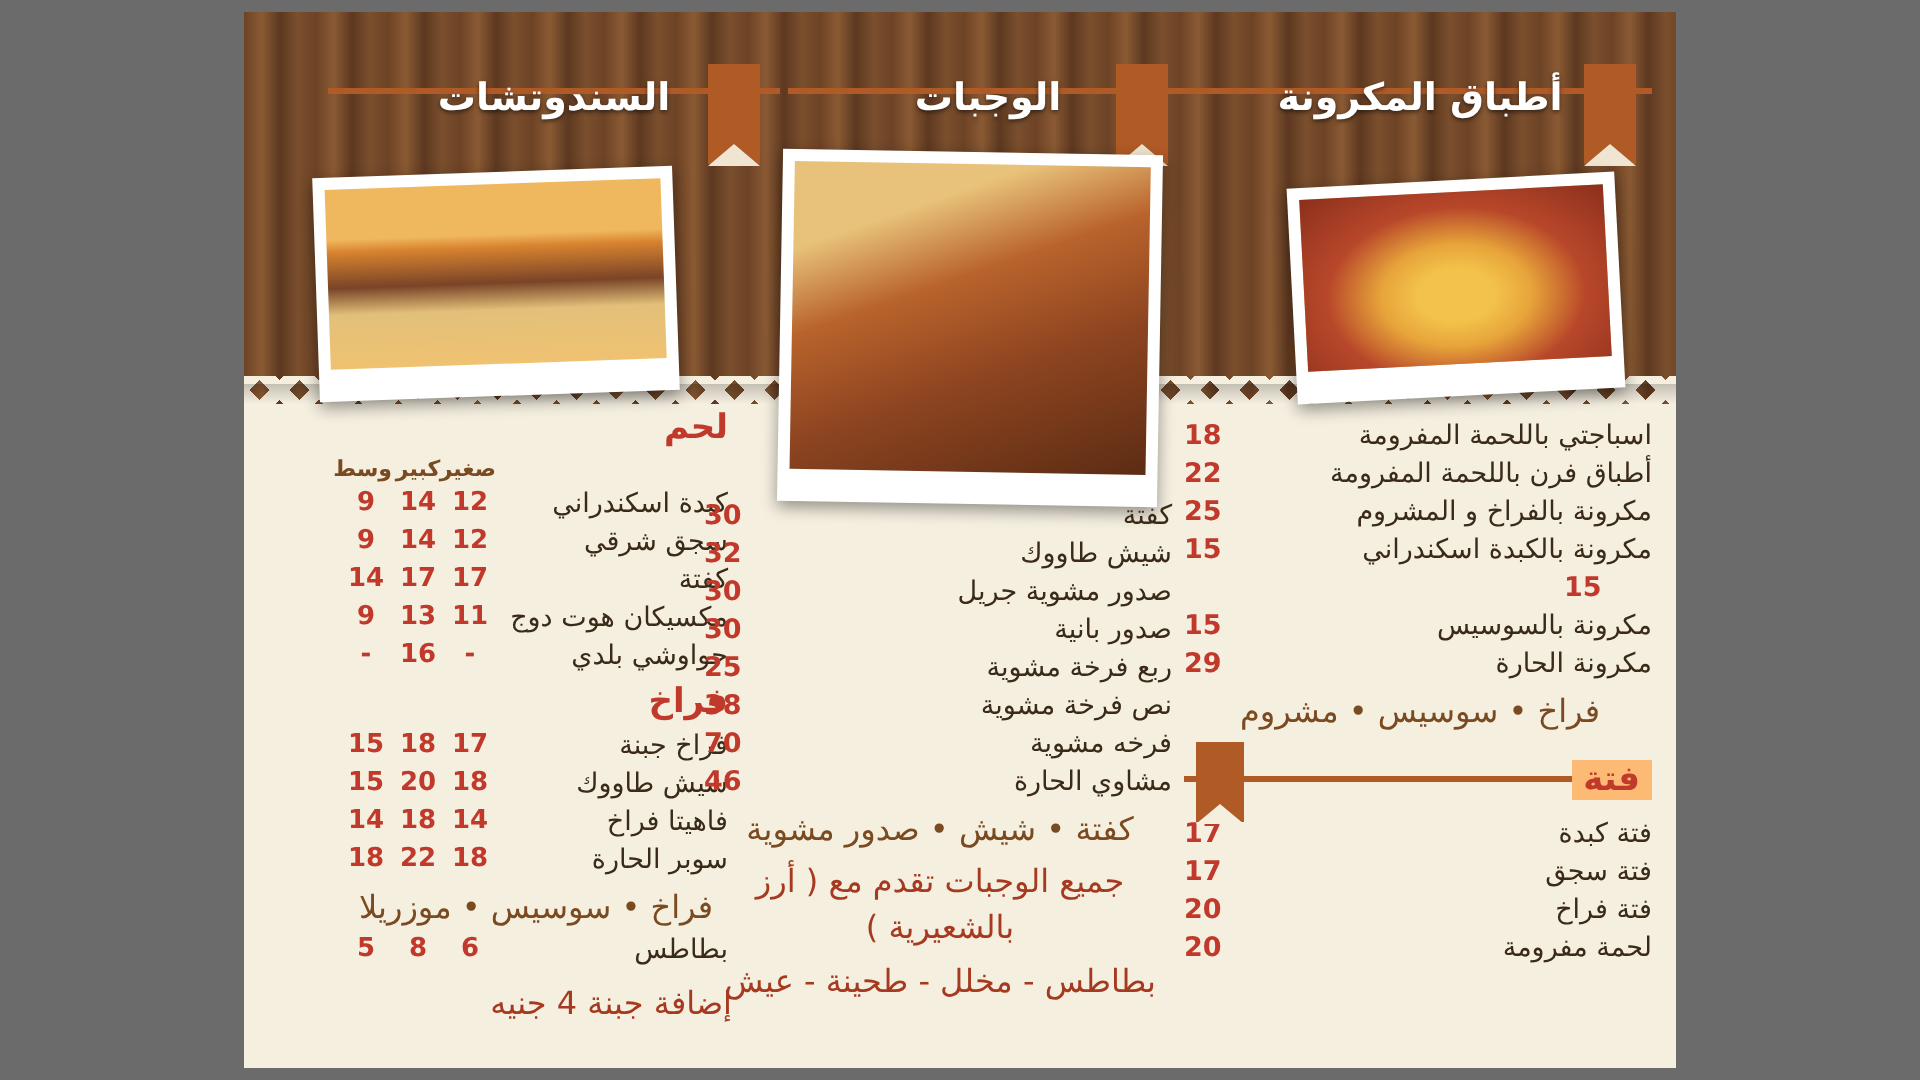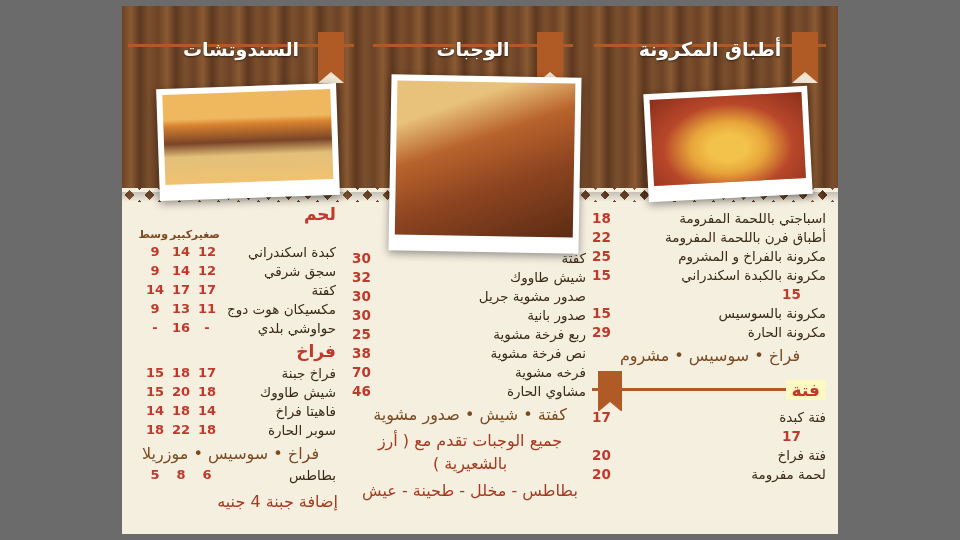--- a/index.html
+++ b/index.html
@@ -52,23 +52,23 @@
     content:""; position:absolute; bottom:-1px; left:0;
     border-left:13px solid transparent; border-right:13px solid transparent;
     border-bottom:11px solid #f0e5d2;
   }
   .banner .ttl{
     position:relative; z-index:3; color:#fff; font-weight:bold;
     font-size:19px; text-shadow:0 1px 2px #00000088; padding:0 6px;
   }
   #b1{ right:12px; width:232px;text-align:right; }
   #b1 .tail{ right:8px; }
-  #b2{ right:265px; width:200px;text-align:center; }
+  #b2{ right:244px; width:200px;text-align:center; }
   #b2 .tail{ right:10px; }
-  #b3{ right:484px; width:226px; }
+  #b3{ right:448px; width:226px; }
   #b3 .tail{ right:10px; }
 
   
   .photo{
     position:absolute; background:#fff; padding:6px 6px 16px 6px;
     box-shadow:0 3px 8px #00000066;
   }
   .photo .inner{ width:100%; height:100%; }
   #ph1{ right:28px; top:84px; width:164px; height:108px; transform:rotate(-3deg); }
   #ph1 .inner{ background:
@@ -76,21 +76,21 @@
       linear-gradient(#d8c9a0,#b9a272); }
   #ph2{ right:258px; top:70px; width:190px; height:176px; transform:rotate(1deg); }
   #ph2 .inner{ background:
       linear-gradient(160deg,#e8c27a 0 20%, #b9632c 40%, #8d4420 65%, #5c2c14 100%); }
   #ph3{ right:500px; top:80px; width:180px; height:112px; transform:rotate(-2deg); }
   #ph3 .inner{ background:
       linear-gradient(#f0b85e 0 28%, #d8832f 35%, #7a4427 55%, #e2c07a 70%, #f0c271 100%); }
 
   
   .col{ position:absolute; top:196px; }
-  #col-sand{ right:500px; width:196px; }
+  #col-sand{ right:472px; width:196px; }
   #col-meals{ right:250px; width:236px; }
   #col-pasta{ right:10px; width:236px; }
 
   .sec-head{
     color:#c0392b; font-weight:bold; font-size:17px;
     margin:2px 0 2px 0; padding-right:2px;
   }
   .row{
     display:flex; align-items:center; font-size:13.5px; color:#3a2a18;
     padding:1.5px 0;
@@ -115,21 +115,21 @@
   .subrib .bar{ position:absolute; left:0; right:40px; top:13px; height:3px; background:#b05a26; }
   .subrib .tag{
     position:absolute; left:6px; top:-4px; width:24px; height:40px; background:#b05a26;
   }
   .subrib .tag:after{
     content:""; position:absolute; bottom:-1px; left:0;
     border-left:12px solid transparent; border-right:12px solid transparent;
     border-bottom:10px solid #f5efe0;
   }
   .subrib .t{ position:relative; z-index:2; color:#c0392b; font-weight:bold; font-size:17px;
-    background:#fef9c3; padding:0 6px; margin-right:2px; }
+    background:#fdba74; padding:0 6px; margin-right:2px; }
 </style>
 </head>
 <body>
 
 <div id="menu">
 
   <div class="wood"></div>
   <div class="wood-shadow"></div>
 
   <div class="banner" id="b1">
@@ -219,21 +219,21 @@
       <div class="pr">18</div>
       <div class="pr">14</div>
     </div>
     <div class="row">
       <div class="nm">سوبر الحارة</div>
       <div class="pr">18</div>
       <div class="pr">22</div>
       <div class="pr">18</div>
     </div>
 
-    <div class="note" style="text-align:left">فراخ • سوسيس • موزريلا</div>
+    <div class="note" style="text-align:center">فراخ • سوسيس • موزريلا</div>
 
     <div class="row">
       <div class="nm">بطاطس</div>
       <div class="pr">6</div>
       <div class="pr">8</div>
       <div class="pr">5</div>
     </div>
 
     <div class="note red" style="text-align:right;margin-top:6px">إضافة جبنة 4 جنيه</div>
   </div>
@@ -312,20 +312,21 @@
       <div class="bar"></div>
       <div class="tag"></div>
       <div class="t">فتة</div>
     </div>
 
     <div class="row">
       <div class="nm">فتة كبدة</div>
       <div class="pr1">17</div>
     </div>
     <div class="row">
+      <div class="nm">فتة سجق</div>
       <div class="pr1">17</div>
     </div>
     <div class="row">
       <div class="nm">فتة فراخ</div>
       <div class="pr1">20</div>
     </div>
     <div class="row">
       <div class="nm">لحمة مفرومة</div>
       <div class="pr1">20</div>
     </div>

